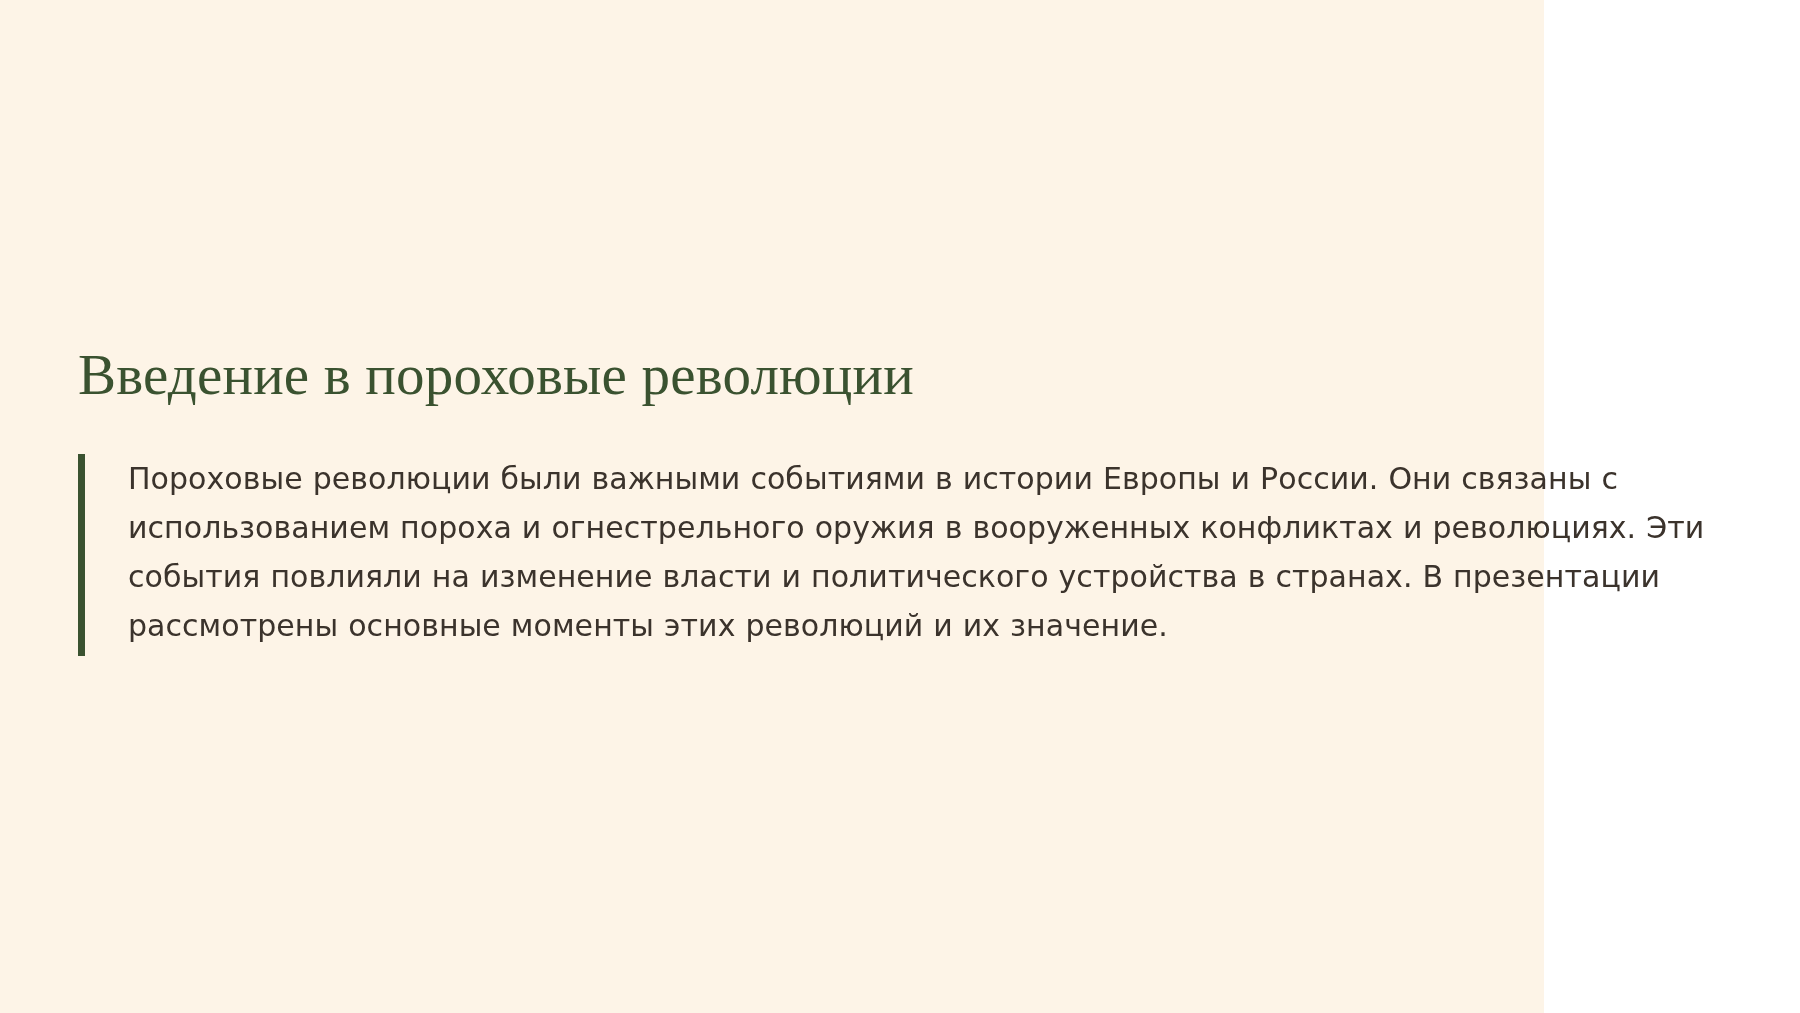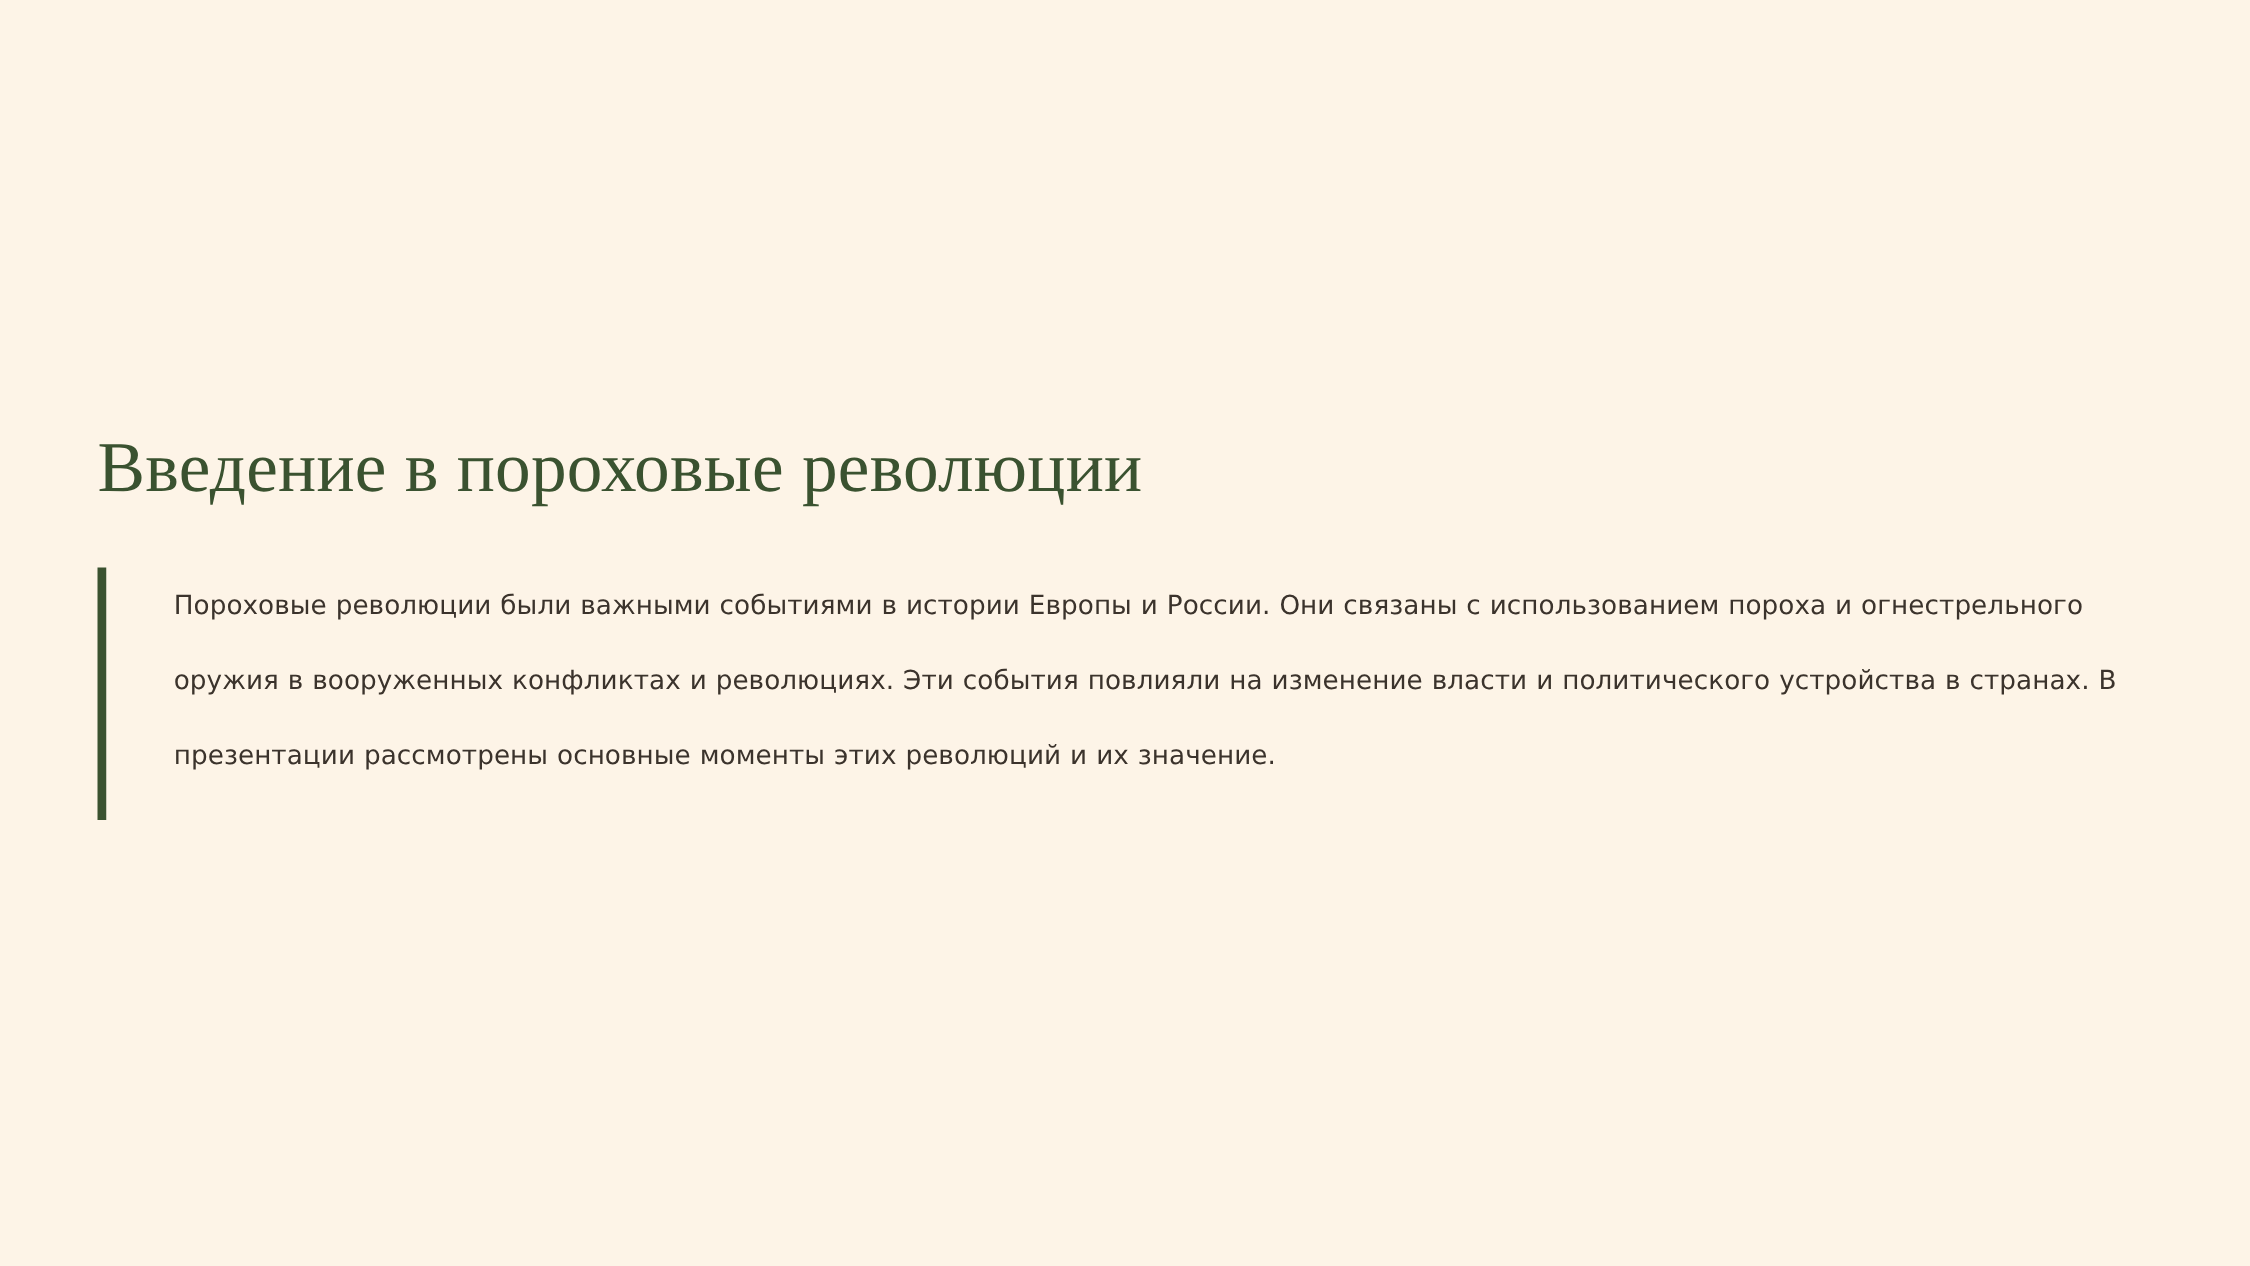--- a/index.html
+++ b/index.html
@@ -9,21 +9,21 @@
   }
   body {
     width: 1800px;
     height: 1013px;
     overflow: hidden;
     font-family: "Liberation Sans", sans-serif;
   }
 
   #slide {
     position: relative;
-    width: 1800px;
+    width: 1544px;
     height: 1013px;
     background: #FDF4E7;
     box-sizing: border-box;
   }
 
   #content-block {
     position: absolute;
     left: 78px;
     top: 343px;
     width: 1680px;
@@ -50,24 +50,24 @@
     position: absolute;
     left: 0;
     top: 0;
     width: 7px;
     height: 202px;
     background: #3A5230;
   }
 
   #body-text {
     font-family: "DejaVu Sans", "Liberation Sans", sans-serif;
-    font-size: 21px;
-    line-height: 60px;
+    font-size: 30px;
+    line-height: 49px;
     color: #3B332C;
-    margin: 15px;
+    margin: 4px;
     max-width: 1630px;
     letter-spacing: 0.05px;
     word-spacing: 0.4px;
   }
 </style>
 </head>
 <body>
 
 <div id="slide">
 

